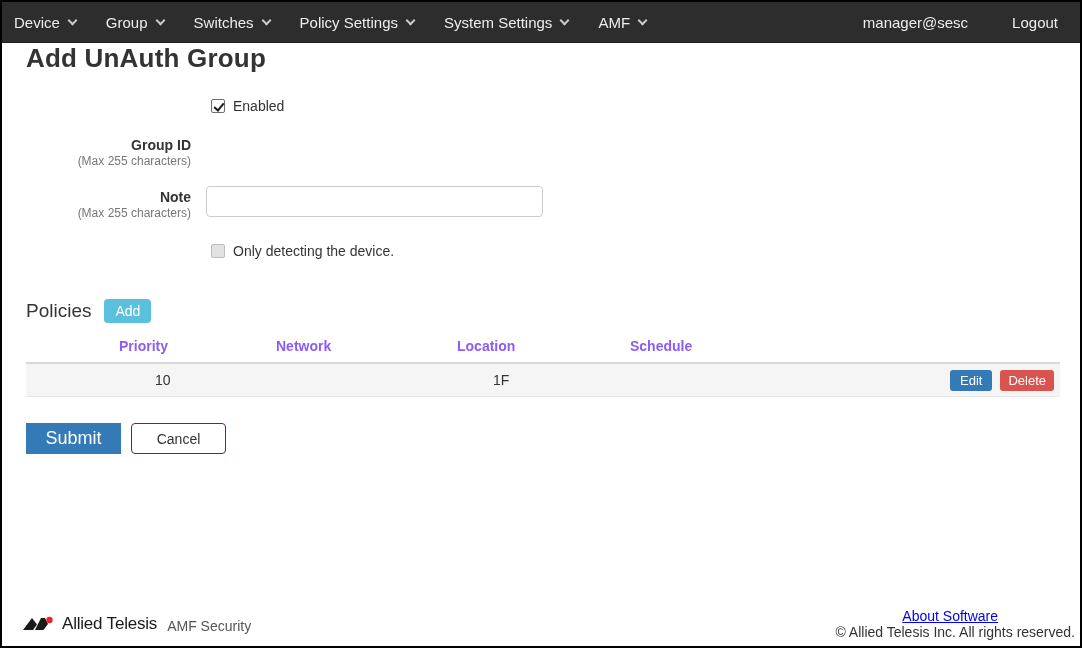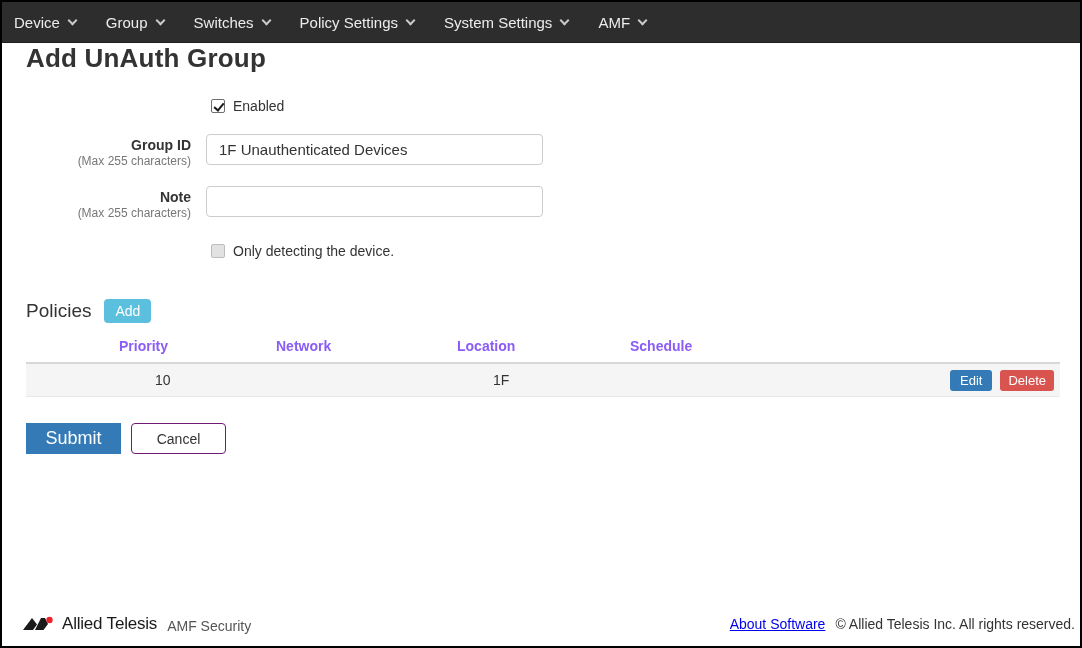--- a/index.html
+++ b/index.html
@@ -184,21 +184,21 @@
     background: #fff;
     display: flex;
     align-items: center;
     justify-content: space-between;
     padding: 0 5px 4px 20px;
   }
   .f-left { display: flex; align-items: center; }
   .brand-logo { margin-right: 7px; display: block; }
   .brand-name { font-size: 17px; color: #1a1a1a; letter-spacing: -0.2px; }
   .product-name { font-size: 14px; color: #555; margin-left: 10px; padding-top: 3px; }
-  .f-right { display: flex; align-items: center; font-size: 14px; }
+  .f-right { display: flex; align-items: center; font-size: 14px; flex-direction: column; }
   .about-link { color: #0000ee; text-decoration: underline; cursor: pointer; }
   .copyright { color: #333; margin-left: 10px; white-space: nowrap; }
 </style>
 </head>
 <body>
 
 <div class="screen">
 
   <nav class="navbar">
     <div class="nav-left">
@@ -220,39 +220,42 @@
       </div>
       <div class="nav-item">
         <span>System Settings</span>
         <span class="chev"></span>
       </div>
       <div class="nav-item">
         <span>AMF</span>
         <span class="chev"></span>
       </div>
     </div>
+    <div class="nav-right">
+      <span class="nav-user">manager@sesc</span>
+      <div class="nav-item">
+        <span>Logout</span>
+      </div>
+    </div>
   </nav>
 
   <main class="content">
     <h1 class="page-title">Add UnAuth Group</h1>
 
     <div class="form">
 
       <div class="cbrow first">
         <span class="checkbox checked"></span>
         <span class="cb-label">Enabled</span>
       </div>
 
       <div class="frow">
         <div class="flabel">
           <div class="lbl">Group ID</div>
           <div class="hint">(Max 255 characters)</div>
-        </div>
-        <div class="fctrl">
-          <input class="text-input" type="text" value="1F Unauthenticated Devices" style="">
         </div>
       </div>
 
       <div class="frow">
         <div class="flabel">
           <div class="lbl">Note</div>
           <div class="hint">(Max 255 characters)</div>
         </div>
         <div class="fctrl">
           <input class="text-input" type="text" value="" style="">

